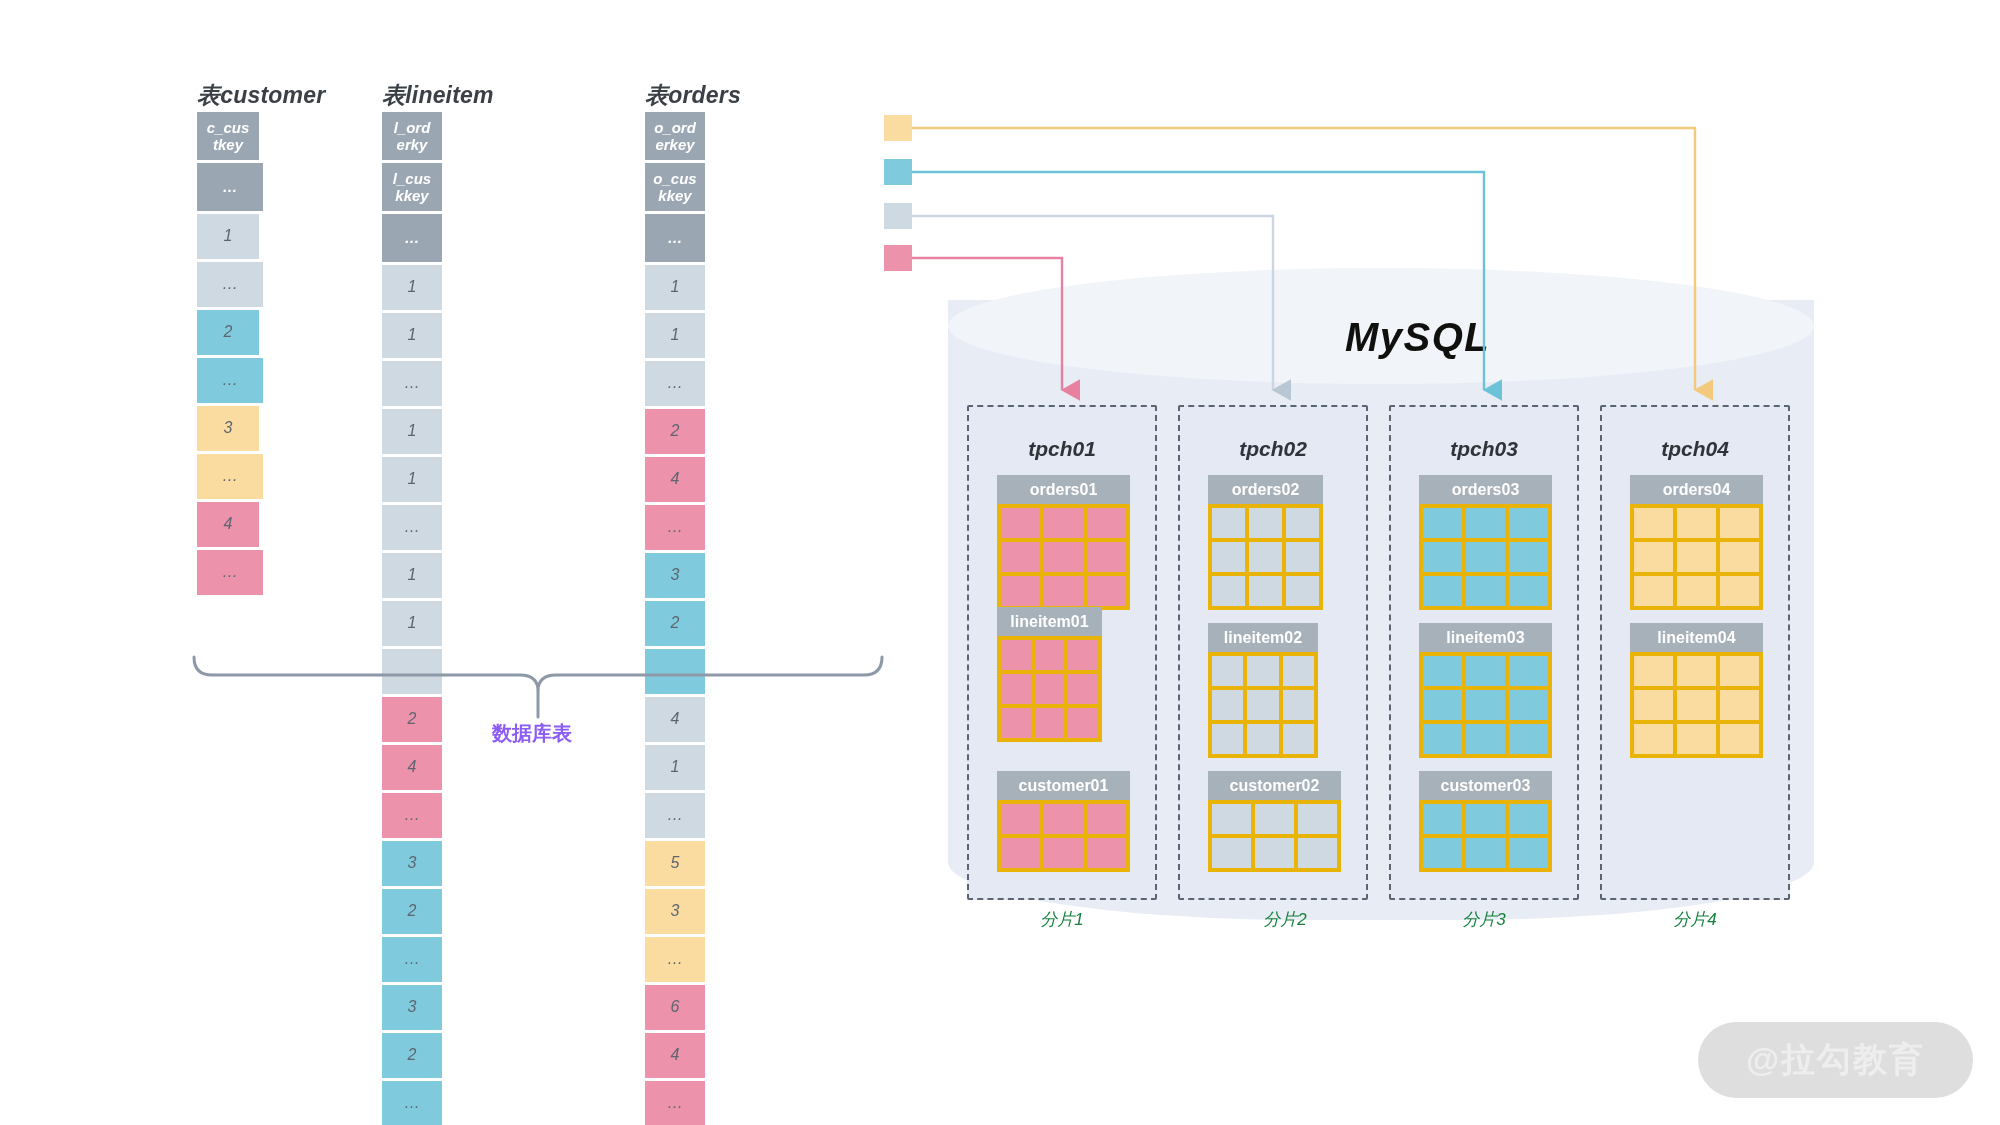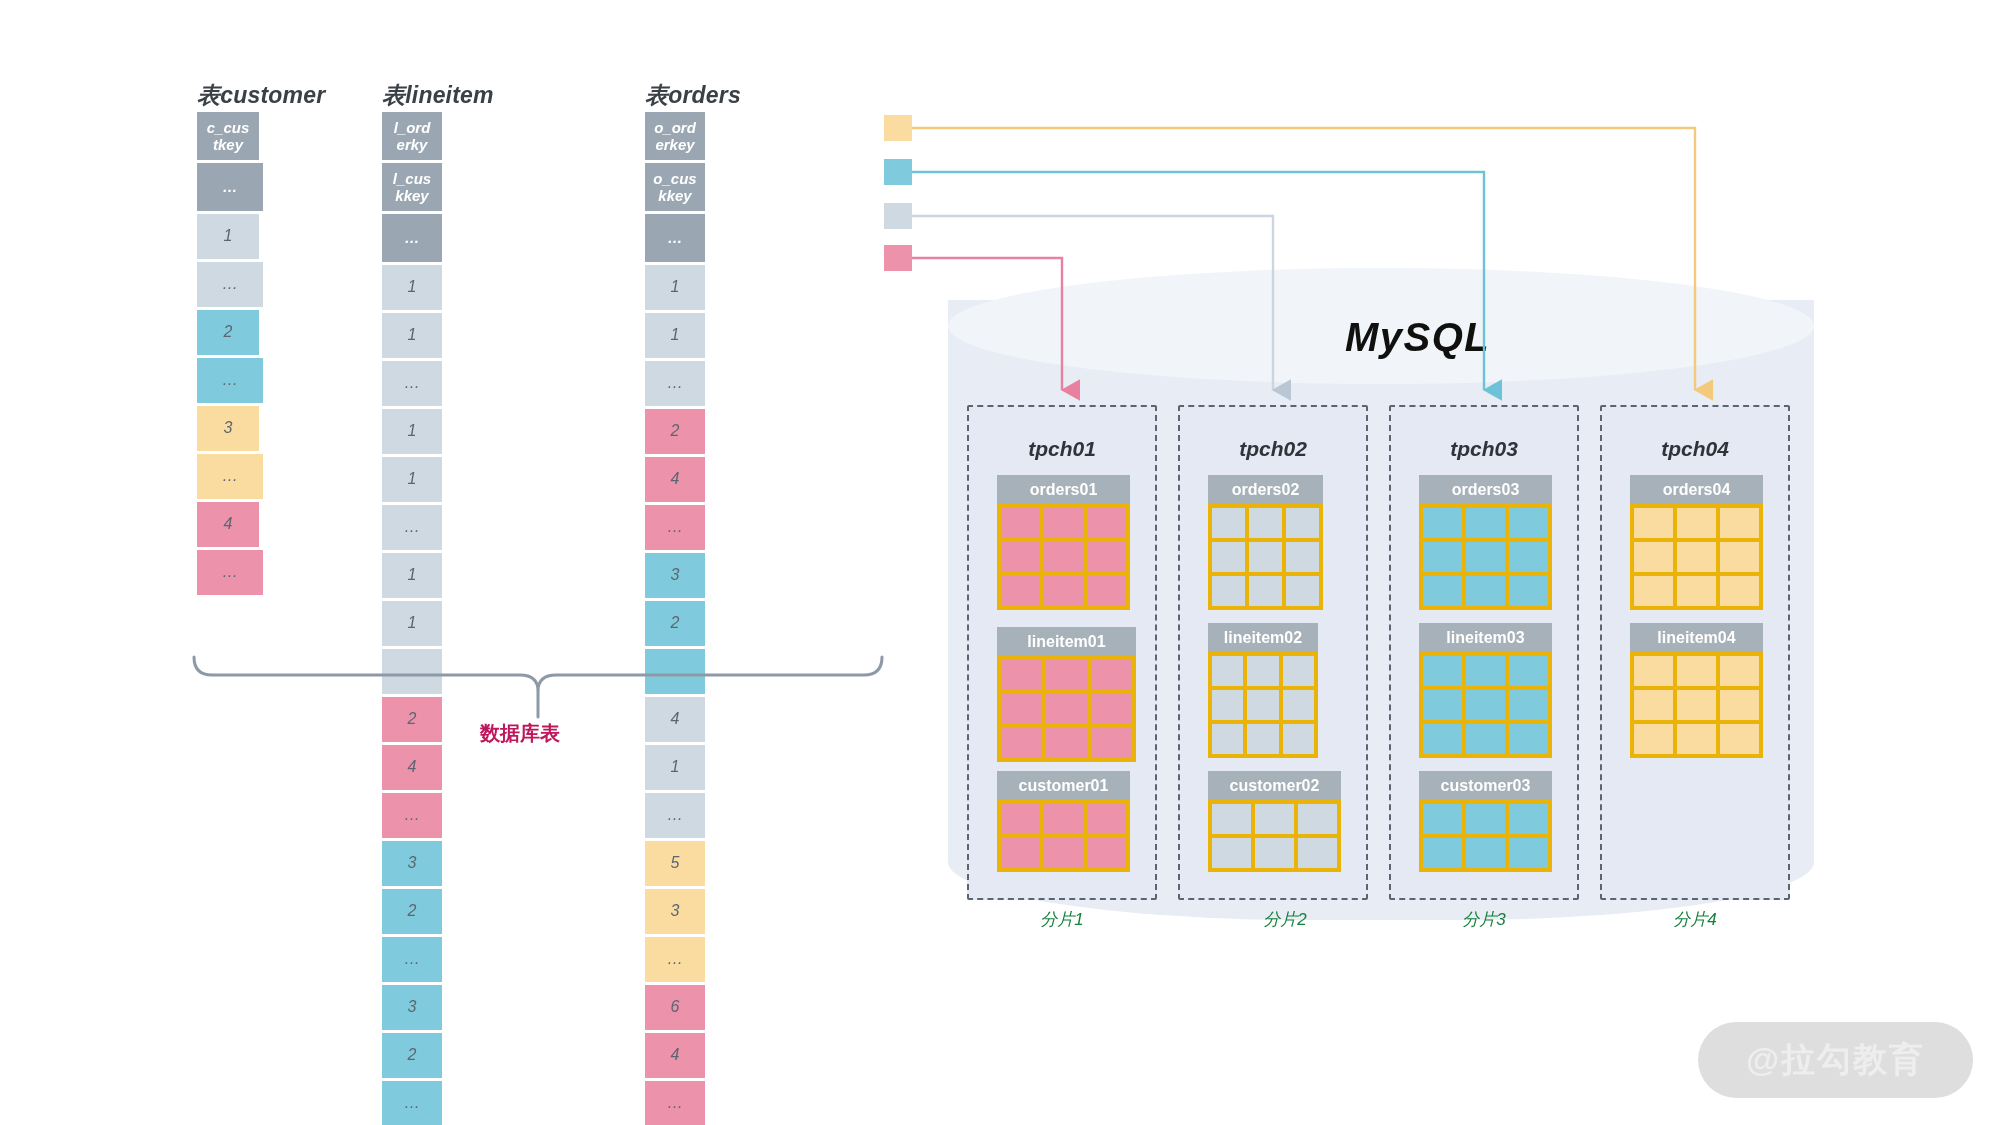--- a/index.html
+++ b/index.html
@@ -32,21 +32,21 @@
   .c-cyan  { background: #7fcbdd; }
   .c-gold  { background: #fbdca0; }
   .c-pink  { background: #ec92ab; }
   .w-nar { width: 62px; }
   .w-mid { width: 60px; }
   .w-wide{ width: 66px; }
 
   
   .brace-cap {
     position: absolute; font-size: 20px; font-weight: 700;
-    color: #be185d; white-space: nowrap;
+    color: #8b5cf6; white-space: nowrap; margin-left: 12px;
   }
 
   
   .chip { position: absolute; width: 28px; height: 26px; }
 
   
   .cyl-body {
     position: absolute; background: #e8ecf4;
     border-radius: 0 0 360px 360px / 0 0 58px 58px;
   }
@@ -251,21 +251,21 @@
           <div class="mini-cell c-pink"></div>
           <div class="mini-cell c-pink"></div>
           <div class="mini-cell c-pink"></div>
           <div class="mini-cell c-pink"></div>
           <div class="mini-cell c-pink"></div>
           <div class="mini-cell c-pink"></div>
           <div class="mini-cell c-pink"></div>
           <div class="mini-cell c-pink"></div>
         </div>
       </div>
-      <div class="mini-tbl" style="left: 28px; top: 220px; width: 139px;">
+      <div class="mini-tbl" style="left: 28px; top: 200px; width: 105px;">
         <div class="mini-head">lineitem01</div>
         <div class="mini-grid">
           <div class="mini-cell c-pink"></div>
           <div class="mini-cell c-pink"></div>
           <div class="mini-cell c-pink"></div>
           <div class="mini-cell c-pink"></div>
           <div class="mini-cell c-pink"></div>
           <div class="mini-cell c-pink"></div>
           <div class="mini-cell c-pink"></div>
           <div class="mini-cell c-pink"></div>

